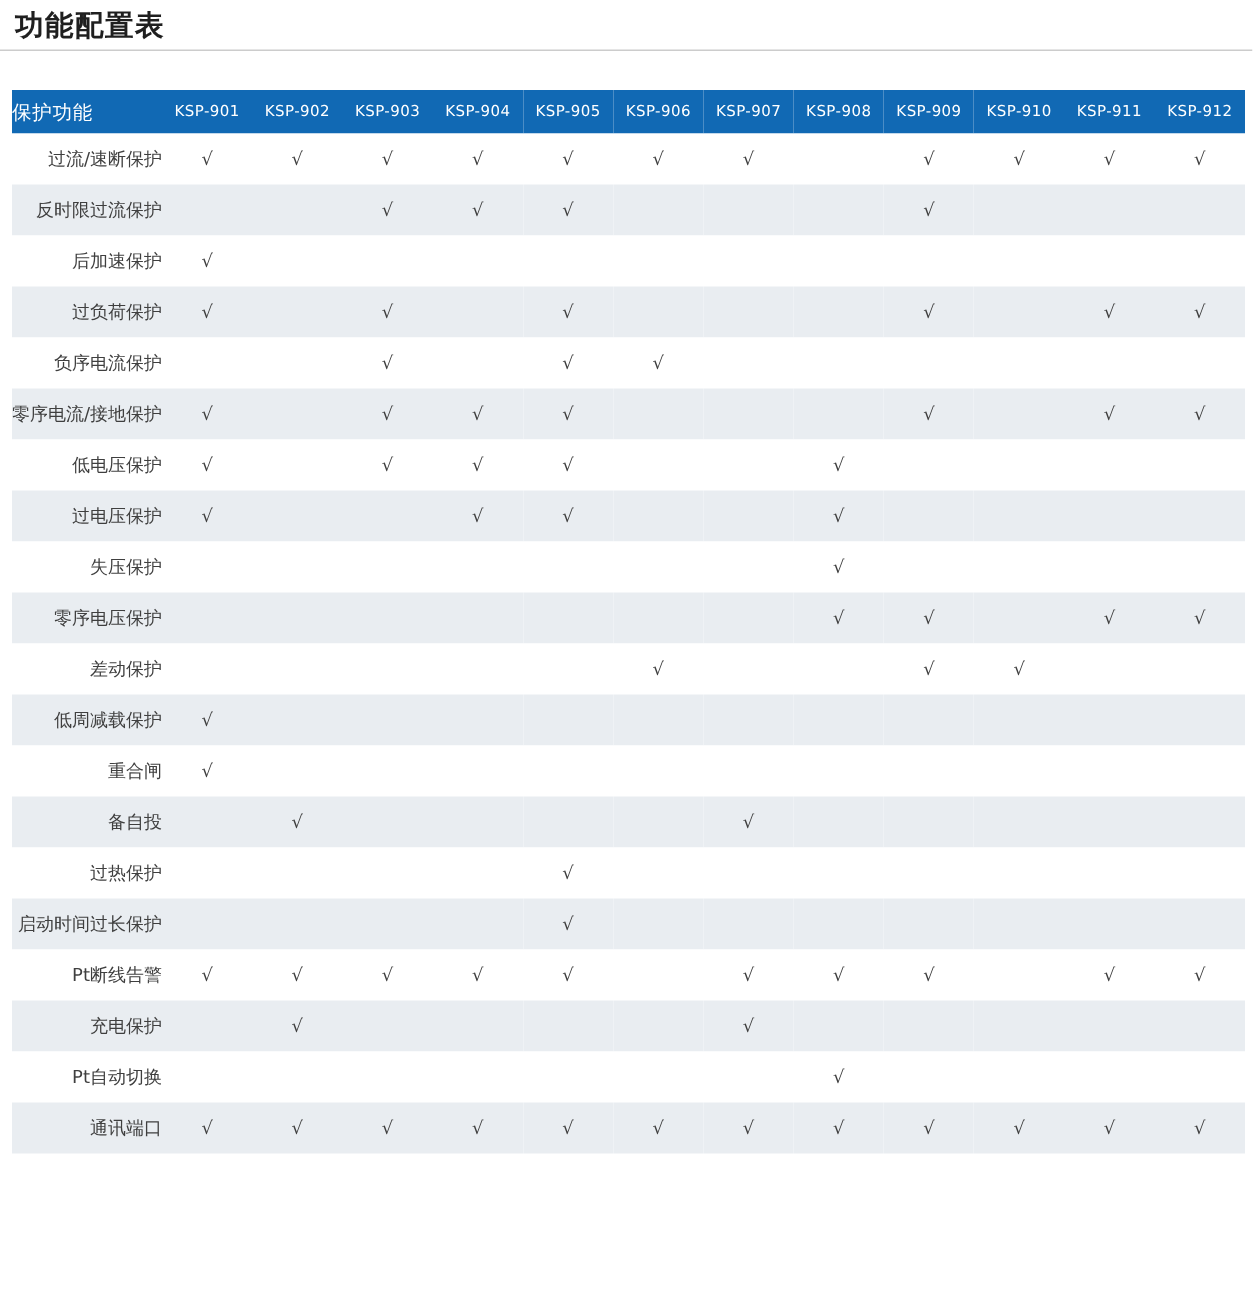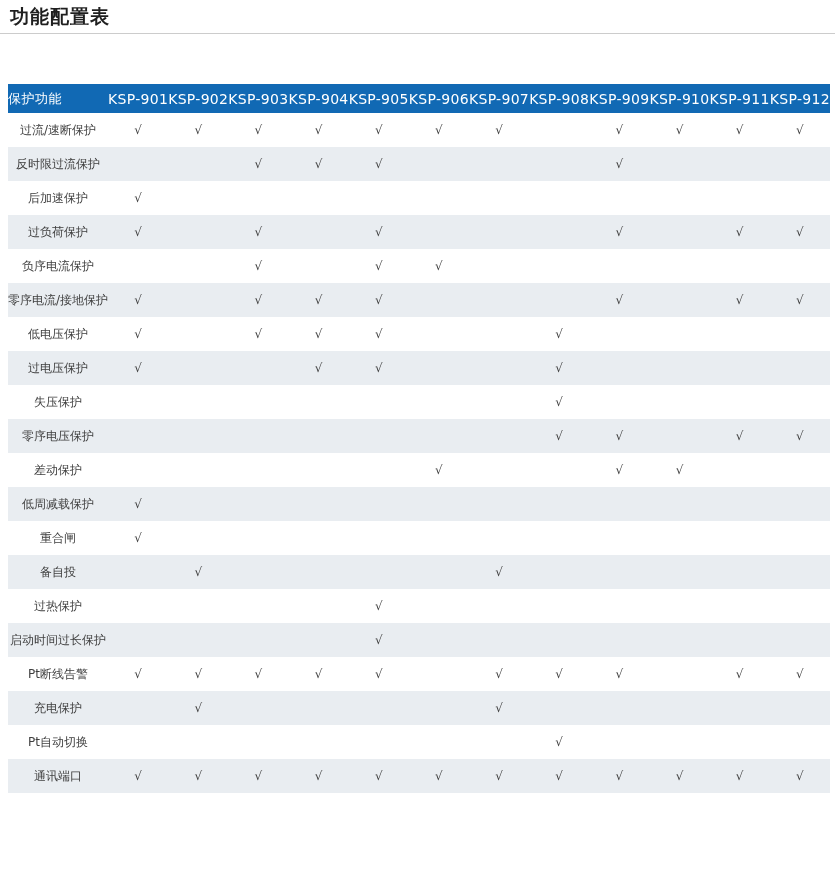--- a/index.html
+++ b/index.html
@@ -31,54 +31,54 @@
     position: absolute;
     left: 0;
     top: 33px;
     width: 835px;
     height: 0;
     border-top: 1px solid var(--divider, #cccccc);
   }
   table.config-table {
     position: absolute;
     left: 8px;
-    top: 84px;
+    top: 60px;
     width: 822px;
     border-collapse: collapse;
     table-layout: fixed;
   }
   table.config-table th {
     background: var(--header-bg, #1169b4);
     color: var(--header-text, #ffffff);
     height: 29px;
     font-weight: normal;
     padding: 0;
   }
   th.feature-th {
     text-align: left;
     padding-left: 6px;
     font-size: 13px;
     font-weight: bold;
     letter-spacing: 0.5px;
   }
   th.model-th {
-    font-size: 14px;
+    font-size: 10px;
     text-align: center;
     letter-spacing: 0.3px;
   }
   table.config-table td {
     height: 34px;
     padding: 0;
     font-size: 12px;
     color: var(--label-text, #3f3f3f);
   }
   tbody tr { background: var(--row-bg, #ffffff); }
   tbody tr:nth-child(even) { background: var(--row-alt-bg, #e9edf1); }
   td.feature-td {
-    text-align: center;
+    text-align: right;
     padding-left: 6px;
     white-space: nowrap;
     overflow: visible;
   }
   td.check-td {
     text-align: center;
     font-size: 15px;
     color: var(--check-color, #4a4a4a);
   }
 </style>

